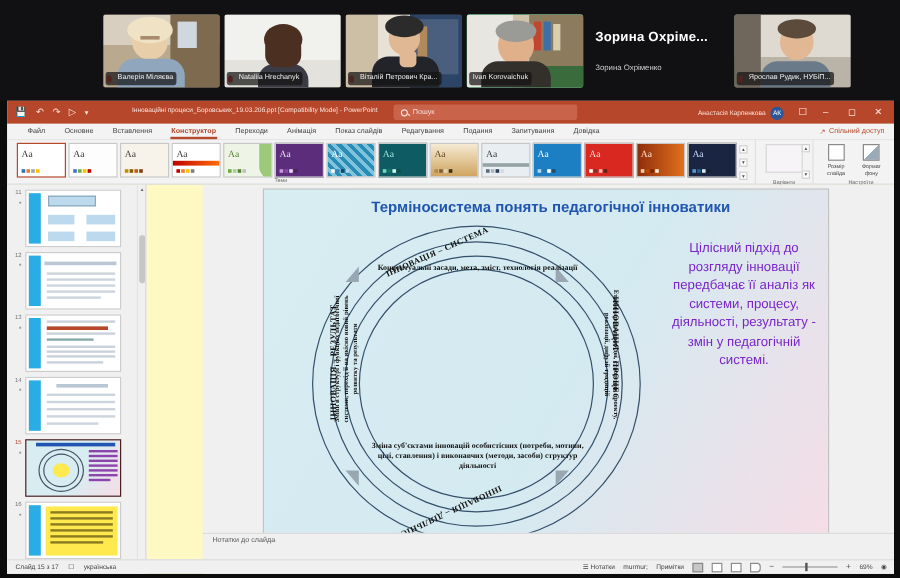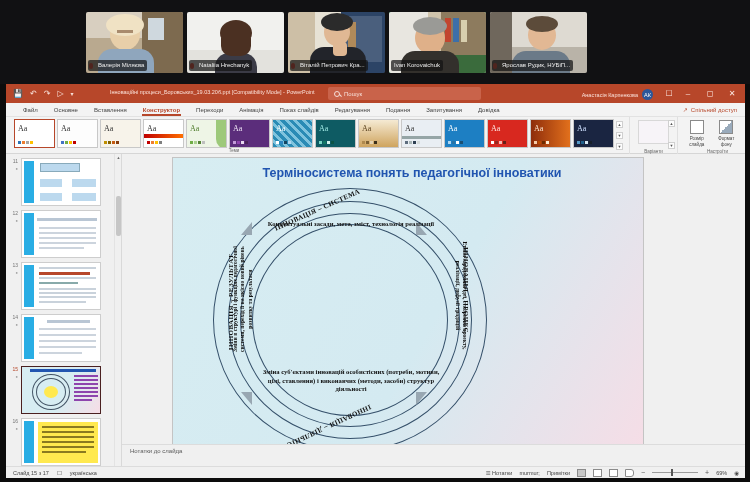--- a/index.html
+++ b/index.html
@@ -101,21 +101,21 @@
   .scrollcol { width: 7px; height: 29px; margin-top: 2px; display:flex; flex-direction: column; justify-content: space-between; }
   .scrollcol i { display:block; width:7px; height:7px; border:1px solid #cfcfcf; background:#fdfdfd; font-size:4px; text-align:center; line-height:6px; color:#555;}
   .rgroup { border-left: 1px solid #e0e0e0; height: 37px; position: relative; }
   .variants { width: 175px; }
   .variants .box { margin: 3px 8px; height: 24px; border: 1px solid #d8d8d8; background: #f7f4f8; }
   .customize { width: 68px; display: flex; gap: 4px; padding: 3px 6px 0 6px; }
   .cbtn { width: 26px; text-align: center; font-size: 4.5px; color: #444; line-height: 6px; }
   .cbtn .ic { width: 14px; height: 14px; margin: 0 auto 2px; border: 1px solid #8a8a8a; background:#fff; }
 
   
-  .workarea { position: absolute; left: 0; top: 70px; right: 0; bottom: 0; display: flex; background: #fef9c3; }
+  .workarea { position: absolute; left: 0; top: 70px; right: 0; bottom: 0; display: flex; background: #fef9c3; gap: 47px; }
 
   .slidepanel {
     width: 116px; background: #f0f0f0; border-right: 1px solid #d9d9d9;
     position: relative; overflow: hidden; padding: 4px 0 0 0;
   }
   .thumbrow { display: flex; align-items: flex-start; padding: 0 8px 4px 4px; }
   .thnum { width: 11px; font-size: 5px; color: #767676; text-align: right; padding-right: 3px; line-height: 7px; }
   .thnum .pin { display:block; font-size:4px; color:#9a9a9a; }
   .thumb {
     width: 80px; height: 48px; background: #fff; border: 1px solid #cdcdcd;
@@ -256,20 +256,24 @@
         <div style="position:absolute;left:64px;top:6px;width:6px;height:24px;background:#3d6fa8;"></div>
         <div style="position:absolute;left:72px;top:8px;width:6px;height:22px;background:#d8cfae;"></div>
         <div style="position:absolute;left:48px;bottom:0;width:49px;height:18px;background:#3a6b3c;"></div>
         <div class="head" style="left:26px;top:10px;width:30px;height:32px;background:#dfb089;"></div>
         <div class="head" style="left:24px;top:5px;width:34px;height:18px;background:#9a9a96;"></div>
         <div class="body" style="left:12px;bottom:0;width:58px;height:22px;background:#33302c;"></div>
       </div>
       <div class="namebar" style="padding-left:3px;">Ivan Korovaichuk</div>
     </div>
 
+    <div class="spk-block">
+      <div class="spk-name">Зорина Охріме...</div>
+      <div class="spk-sub">Зорина Охріменко</div>
+    </div>
 
     <div class="tile">
       <div class="vid" style="background:linear-gradient(#dedad2 0 58%,#b9b3a8 58% 100%);">
         <div style="position:absolute;left:0;top:0;width:22px;height:61px;background:#6f675c;"></div>
         <div class="head" style="left:38px;top:8px;width:28px;height:30px;background:#e2b894;"></div>
         <div class="head" style="left:36px;top:4px;width:32px;height:16px;background:#5c4b3a;"></div>
         <div class="body" style="left:22px;bottom:0;width:58px;height:22px;background:#6b7a88;"></div>
       </div>
       <div class="micdot"></div>
       <div class="namebar">Ярослав Рудик, НУБіП...</div>
@@ -601,20 +605,21 @@
             <div class="arc arc-b">ІННОВАЦІЯ – ДІЯЛЬНІСТЬ</div>
             <div class="arc arc-l">ІННОВАЦІЯ – РЕЗУЛЬТАТ</div>
 
             <div class="seg-top">Концептуальні засади, мета, зміст, технологія реалізації</div>
             <div class="seg-bottom">Зміна суб'єктами інновацій особистісних (потреби, мотиви, цілі, ставлення) і виконавчих (методи, засоби) структур діяльності</div>
             <div class="seg-left">Зміни в структурі і функціях педагогічної системи, перехід її на якісно новий рівень розвитку та результати</div>
             <div class="seg-right">Етапи зародження ідеї, створення проекту, реалізації, дифузії традицій</div>
 
           </div>
 
+          <div class="rightnote">Цілісний підхід до розгляду інновації передбачає її аналіз як системи, процесу, діяльності, результату - змін у педагогічній системі.</div>
         </div>
 
         <div class="notes">
           <span>Нотатки до слайда</span>
         </div>
       </div>
     </div>
 
     <div class="statusbar">
       <div class="sb-left">

